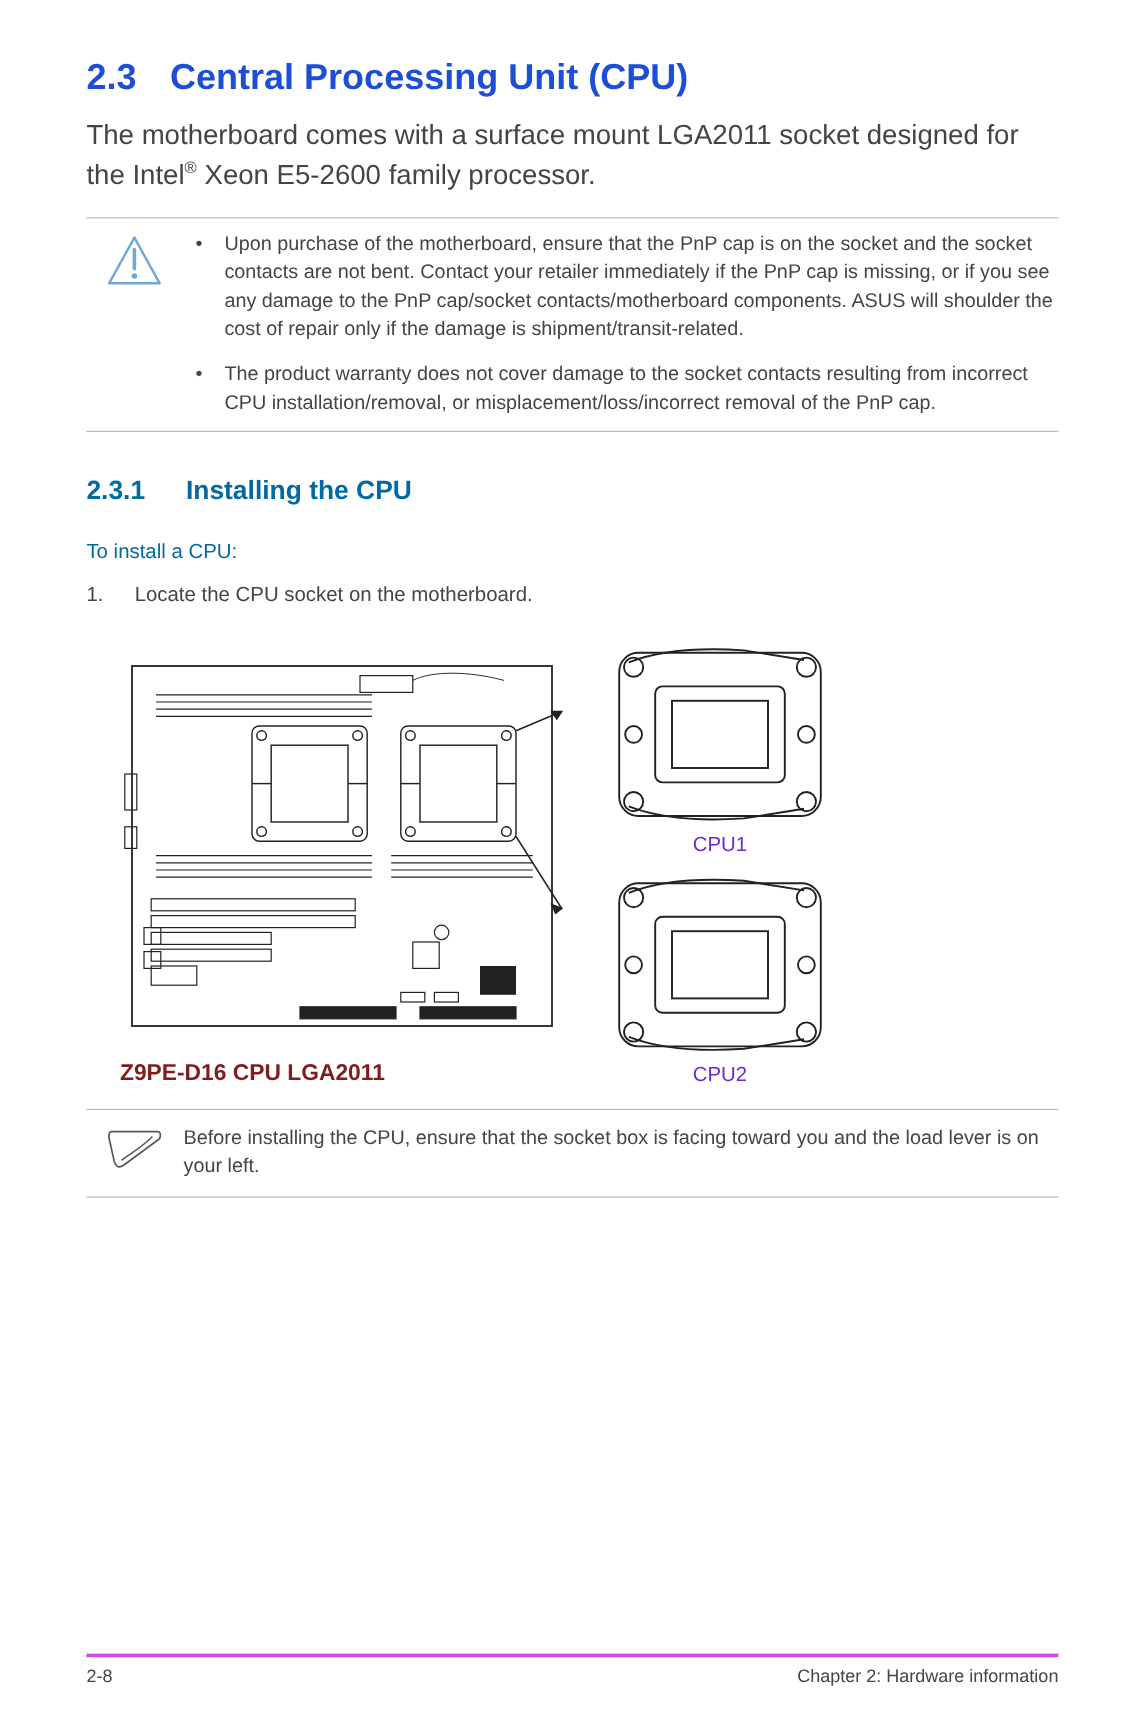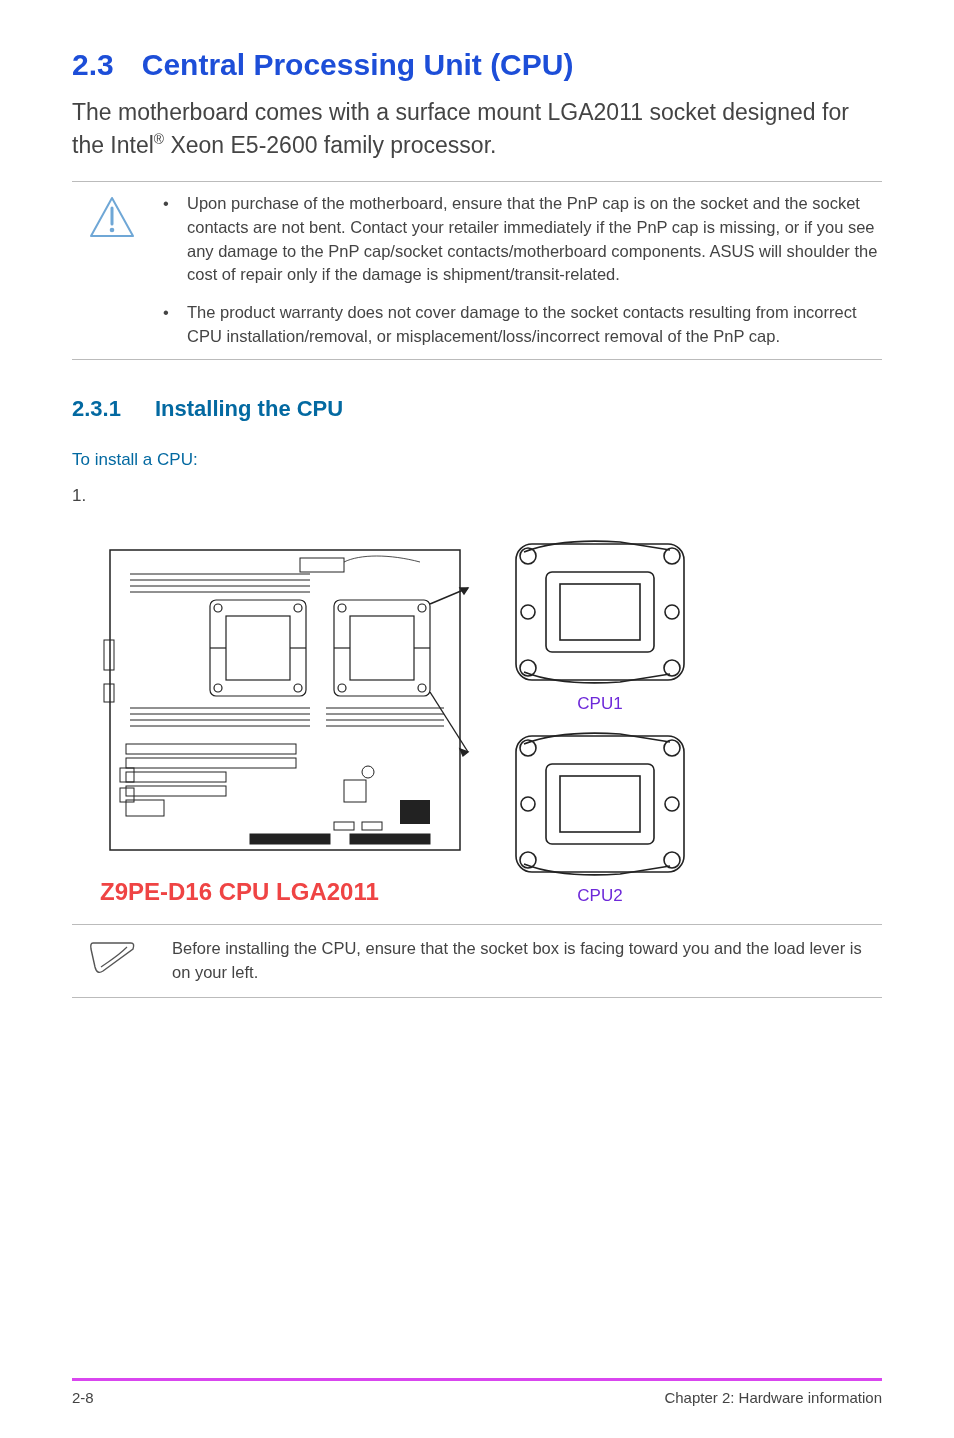--- a/index.html
+++ b/index.html
@@ -59,33 +59,33 @@
     align-items: flex-end;
     gap: 30px;
     padding-left: 28px;
     margin-bottom: 18px;
   }
   .board-art { width: 370px; }
   .board-svg { width: 100%; height: auto; }
   .board-caption {
     font-family: Arial, sans-serif;
     font-weight: bold;
-    font-size: 24px;
-    color: #ef4444;
+    font-size: 19px;
+    color: #7f1d1d;
     margin-top: 0;
   }
   .socket-col { display: flex; flex-direction: column; gap: 10px; }
   .socket-wrap { display:flex; flex-direction:column; align-items:center; }
   .socket-label { font-size: 17px; color: #6d28d9; margin-top: 2px; }
   .note {
     border-top: 1px solid #bbb;
     border-bottom: 1px solid #bbb;
     padding: 12px 0;
     display: flex;
-    gap: 20px;
+    gap: 1px;
     font-size: 16.5px;
     line-height: 1.45;
     color: #444;
   }
   .note-icon { flex: 0 0 80px; display:flex; justify-content:center; align-items:flex-start; padding-top:2px; }
   .footer {
     position: absolute;
     bottom: 32px;
     left: 72px;
     right: 72px;
@@ -124,20 +124,21 @@
 
 <h2 class="subsec">
   <span class="subnum">2.3.1</span><span>Installing the CPU</span>
 </h2>
 
 <p class="step-intro">To install a CPU:</p>
 
 <div class="steps">
   <div class="step">
     <span class="num">1.</span>
+    <span>Locate the CPU socket on the motherboard.</span>
   </div>
 </div>
 
 <div class="figure">
   <div class="board-art">
     <svg class="board-svg" viewBox="0 0 370 330">
 
       <rect x="10" y="6" width="350" height="300" fill="none" stroke="#222" stroke-width="1.5"></rect>
 
       <rect x="4" y="96" width="10" height="30" fill="none" stroke="#222"></rect>

